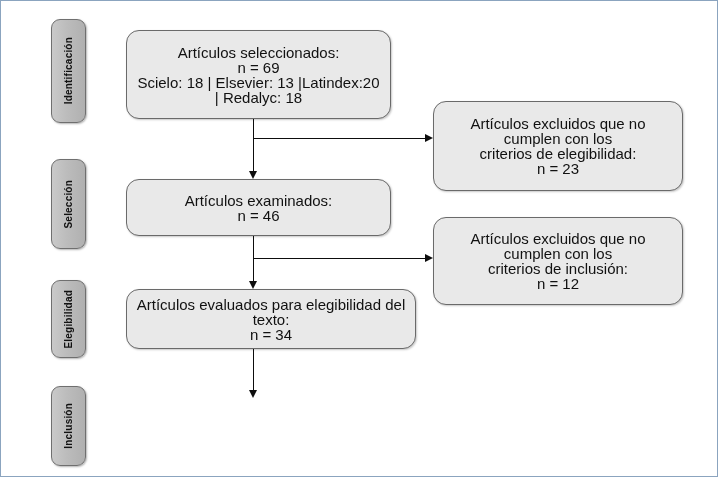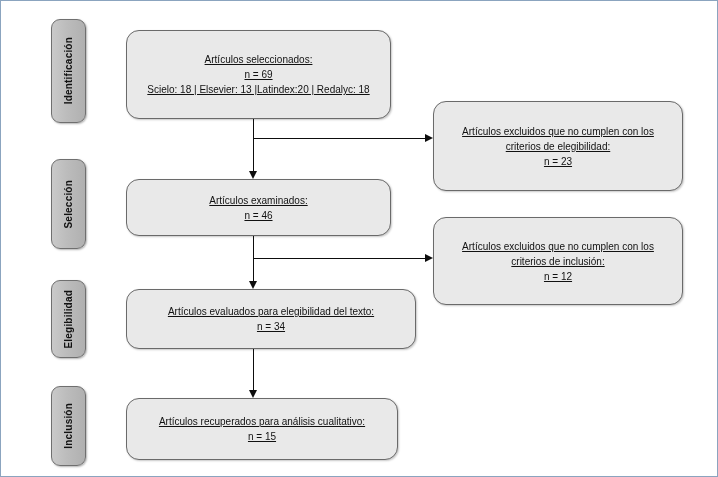--- a/index.html
+++ b/index.html
@@ -49,26 +49,25 @@
     border: 1px solid #6a6a6a;
     border-radius: 13px;
     box-sizing: border-box;
     box-shadow: 1px 1px 2px rgba(0,0,0,0.22);
     display: flex;
     align-items: center;
     justify-content: center;
     padding: 4px 8px;
   }
   .flow-box .box-text {
-    font-size: 10px;
+    font-size: 15px;
     line-height: 15px;
     color: #111111;
     text-align: center;
     white-space: pre-line;
-    text-decoration: underline;
   }
 
   
   .conn {
     position: absolute;
     background: #0d0d0d;
   }
   .conn-v { width: 1px; }
   .conn-h { height: 1px; }
   .arrow-down {
@@ -116,24 +115,20 @@
   <div class="flow-box" style="left:125px; top:178px; width:265px; height:57px;">
     <span class="box-text">Artículos examinados:
 n = 46</span>
   </div>
 
   <div class="flow-box" style="left:125px; top:288px; width:290px; height:60px;">
     <span class="box-text">Artículos evaluados  para elegibilidad del texto:
 n = 34</span>
   </div>
 
-  <div class="flow-box" style="left:125px; top:397px; width:272px; height:62px;">
-    <span class="box-text">Artículos recuperados para  análisis  cualitativo:
-n = 15</span>
-  </div>
 
   <div class="flow-box" style="left:432px; top:100px; width:250px; height:90px;">
     <span class="box-text">Artículos excluidos que no cumplen con los
 criterios de elegibilidad:
 n = 23</span>
   </div>
 
   <div class="flow-box" style="left:432px; top:216px; width:250px; height:88px;">
     <span class="box-text">Artículos excluidos que no cumplen con los
 criterios de inclusión:

